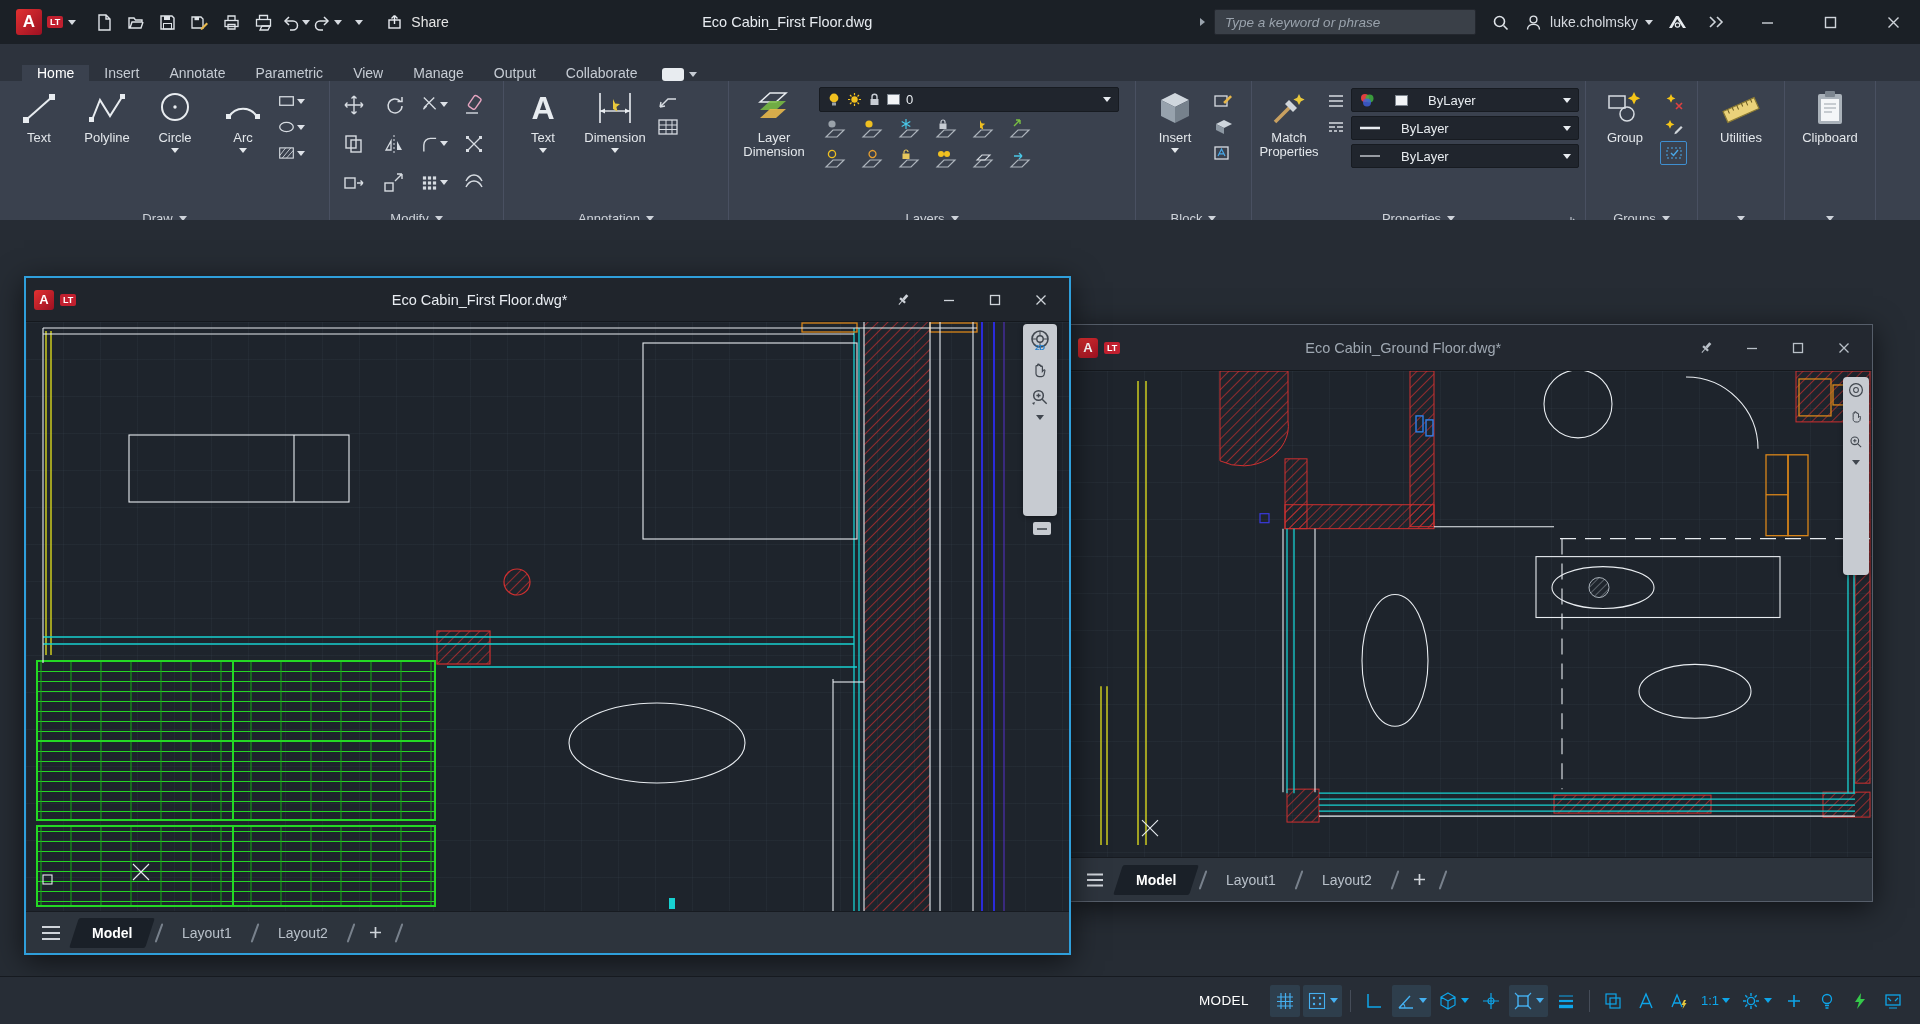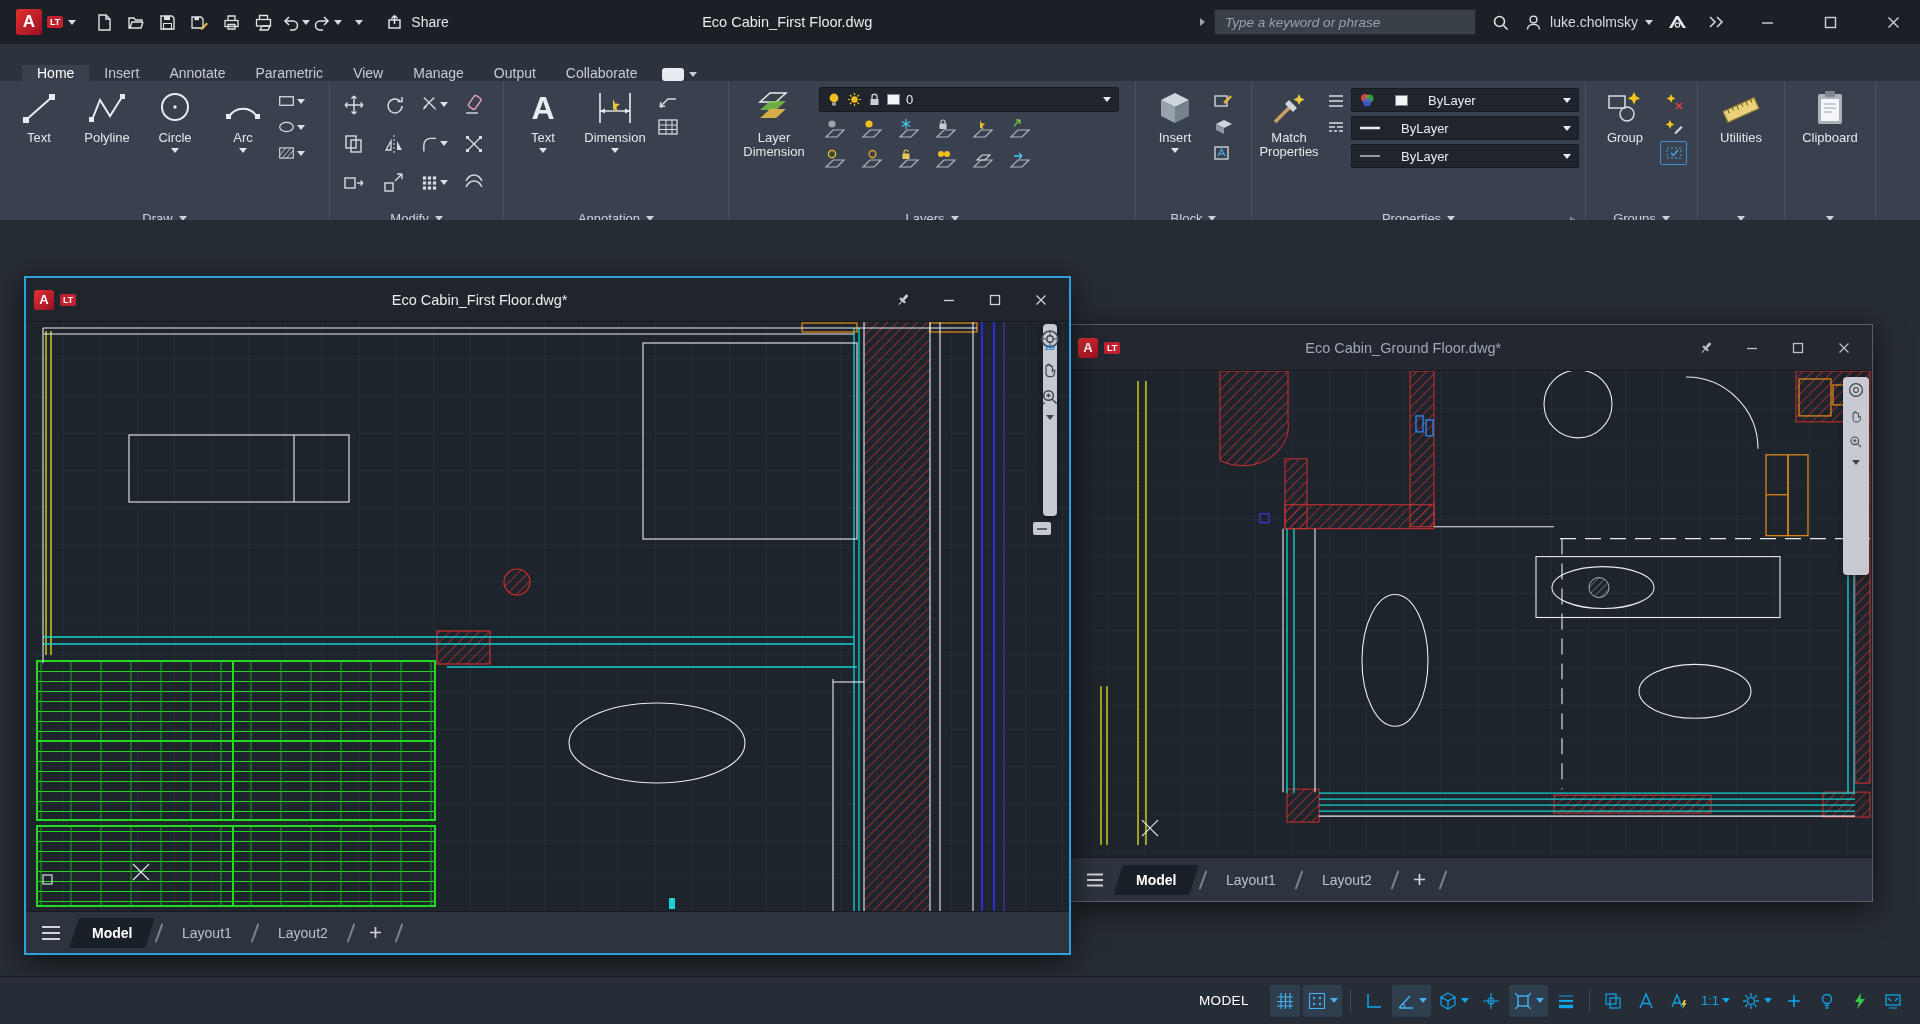--- a/index.html
+++ b/index.html
@@ -68,21 +68,21 @@
   .wtitle .wt-text{flex:1;text-align:center;font-size:14.5px;color:#e9edf2}
   .win2 .wt-text{color:#9fa8b2}
   .wctl{width:40px;height:100%;display:flex;align-items:center;justify-content:center;color:#c9ced5}
   .canvas{position:relative;flex:1;overflow:hidden;background-color:#1e242c;background-image:linear-gradient(rgba(130,150,170,.06) 1px,transparent 1px),linear-gradient(90deg,rgba(130,150,170,.06) 1px,transparent 1px);background-size:37px 37px}
   .draw{position:absolute;inset:0;width:100%;height:100%}
   .wtabs{height:42px;background:#2d343d;border-top:1px solid #171b21;display:flex;align-items:center;padding:0 10px;gap:8px;font-size:14px;color:#b9c1ca}
   .win2 .wtabs{height:44px}
   .mtab{transform:skewX(-18deg);padding:5px 14px}
   .mtab>span{display:inline-block;transform:skewX(18deg)}
   .mtab.active{background:#1a2028;color:#fff;font-weight:bold;border-radius:2px;padding:7px 18px}
-  .navbar{position:absolute;width:14px;background:#c7cbd1;border-radius:4px;display:flex;flex-direction:column;align-items:center;padding:5px 0;gap:8px;box-shadow:0 1px 5px rgba(0,0,0,.45);color:#41474f}
+  .navbar{position:absolute;width:34px;background:#c7cbd1;border-radius:4px;display:flex;flex-direction:column;align-items:center;padding:5px 0;gap:8px;box-shadow:0 1px 5px rgba(0,0,0,.45);color:#41474f}
   .nav1{right:12px;top:2px;height:192px}
   .nav2{right:3px;top:6px;width:26px;height:198px;gap:10px}
   .navmini{position:absolute;right:18px;top:200px;width:18px;height:13px;background:#c7cbd1;border-radius:2px;display:flex;align-items:center;justify-content:center;color:#41474f}
   .badge2d{font-size:8px;font-weight:bold;color:#1f7fd0;margin-top:-6px}
 
   
   .statusbar{position:absolute;left:0;right:0;bottom:0;height:48px;background:#272d36;border-top:1px solid #161a20;display:flex;align-items:center;padding:0 12px}
   .sb-right{margin-left:auto;display:flex;align-items:center;gap:3px}
   .sb-model{color:#fff;font-size:13.5px;letter-spacing:.4px;padding:0 10px;height:30px;display:flex;align-items:center;margin-right:8px}
   .sbtn{height:32px;min-width:30px;padding:0 4px;display:flex;align-items:center;justify-content:center;gap:3px;color:#0ea5e9;border-radius:2px;font-size:13px}

